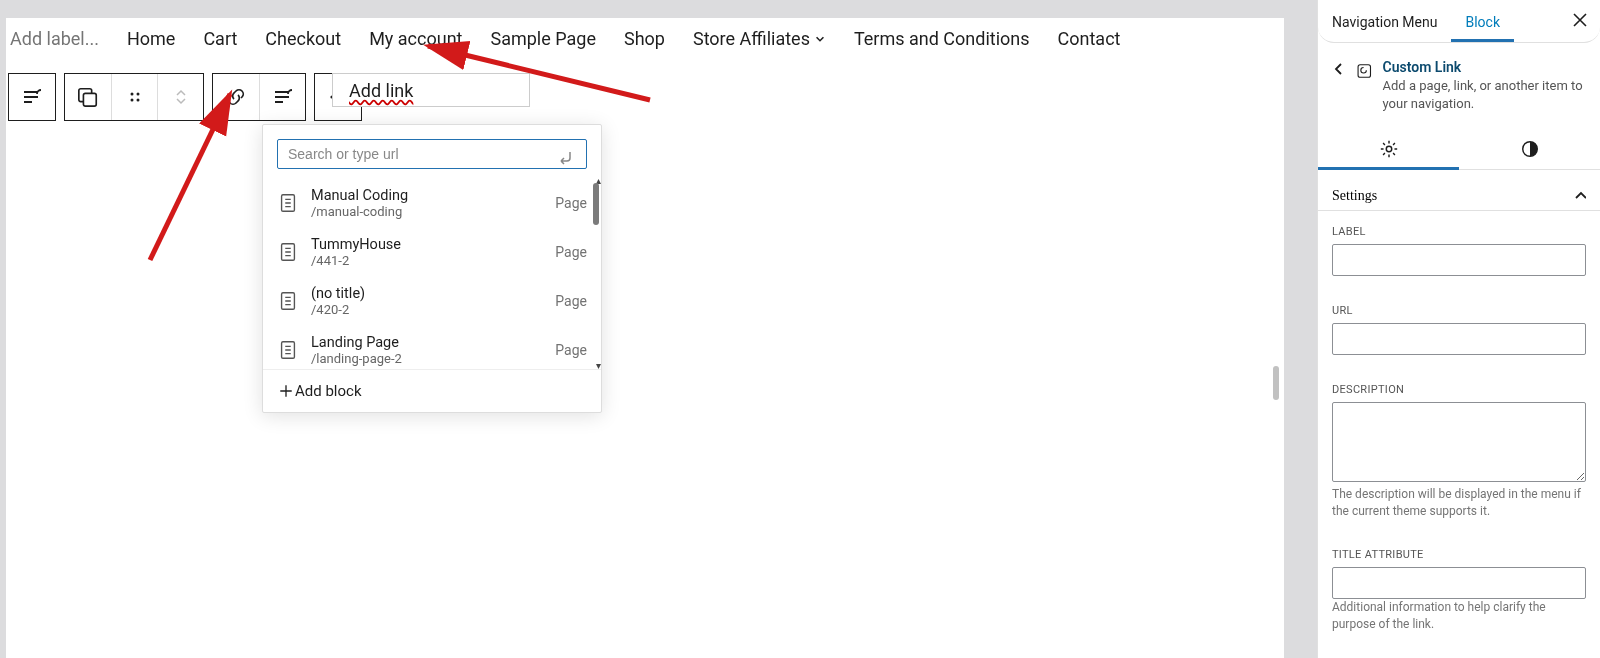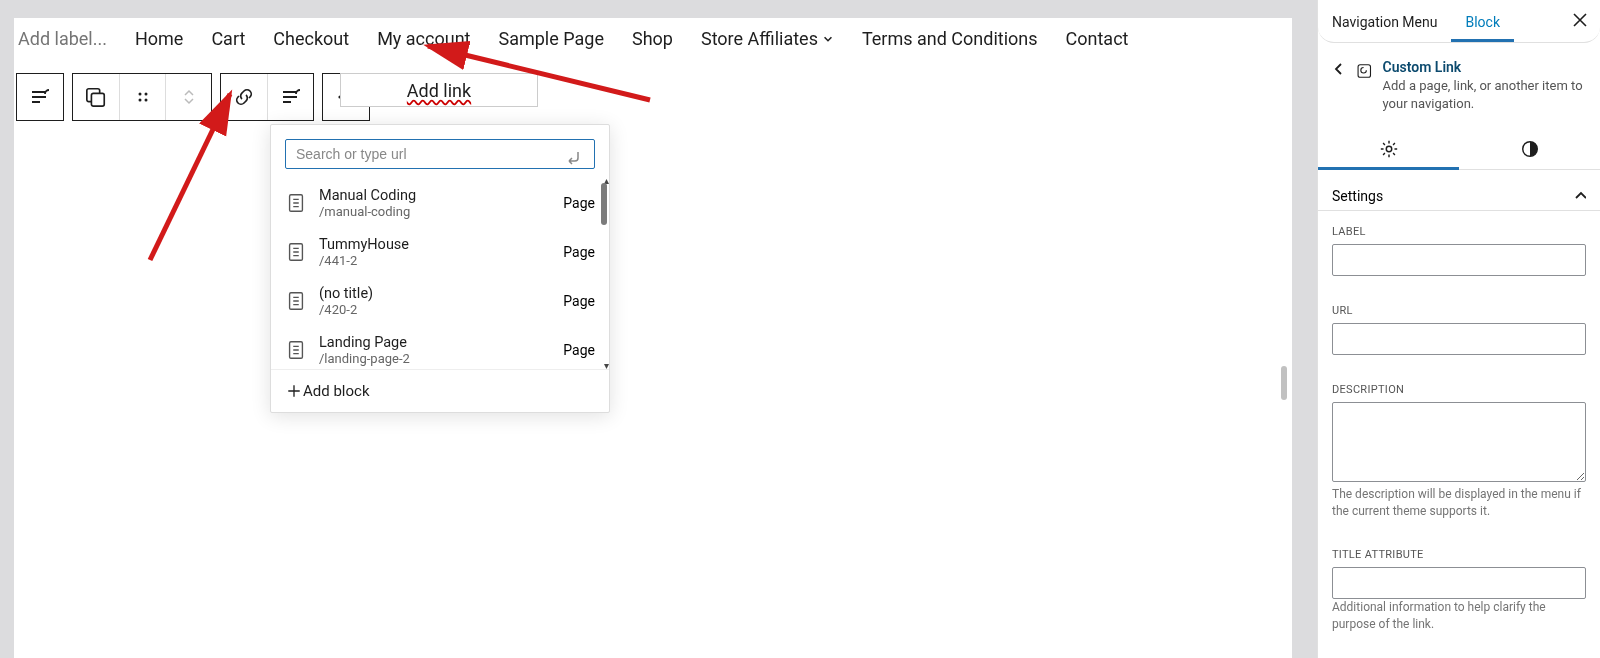--- a/index.html
+++ b/index.html
@@ -7,21 +7,21 @@
     margin: 0;
     font-family: -apple-system, BlinkMacSystemFont, "Segoe UI", Roboto, sans-serif;
     background: #dcdcde;
     width: 1600px;
     height: 658px;
     overflow: hidden;
     position: relative;
   }
   .canvas {
     position: absolute;
-    left: 14px;
+    left: 6px;
     top: 18px;
     width: 1278px;
     height: 640px;
     background: #fff;
   }
   .nav-row {
     display: flex;
     align-items: center;
     gap: 28px;
     padding: 10px 4px 8px 4px;
@@ -63,21 +63,20 @@
     top: 55px;
     width: 198px;
     height: 32px;
     border: 1px solid #ccc;
     background: #fff;
     display: flex;
     align-items: center;
     padding: 16px 16px;
     font-size: 18px;
     color: #1e1e1e;
-    justify-content: center;
   }
   .add-link-box span { text-decoration: underline; text-decoration-style: wavy; text-decoration-color: #c00; text-underline-offset: 3px; }
 
   .link-popover {
     position: absolute;
     left: 256px;
     top: 106px;
     width: 340px;
     background: #fff;
     border: 1px solid #ddd;
@@ -112,21 +111,21 @@
   .result-row {
     display: flex;
     align-items: center;
     gap: 12px;
     padding: 8px 14px;
   }
   .result-icon { width: 22px; height: 22px; flex-shrink:0; }
   .result-text { flex: 1; }
   .result-title { font-size: 14.5px; color: #1e1e1e; line-height: 1.2; }
   .result-slug { font-size: 13px; color: #666; line-height: 1.2; }
-  .result-type { font-size: 14px; color: #000000; width: 40px; text-align: right; }
+  .result-type { font-size: 14px; color: #737373; width: 40px; text-align: right; }
   .scroll-thumb-u { position:absolute; right:2px; top:4px; width:6px; height:42px; background:#7b7b7b; border-radius:3px; }
   .scroll-arrow-u { position:absolute; right:0px; top:-4px; font-size:10px; color:#454545; }
   .scroll-arrow-d { position:absolute; right:0px; bottom:-2px; font-size:10px; color:#454545; }
 
   .add-block-row {
     border-top: 1px solid #eee;
     padding: 12px 14px;
     display: flex;
     align-items: center;
     gap: 0;
@@ -159,21 +158,21 @@
   .block-header { display:flex; align-items:flex-start; padding: 16px 14px; gap:10px; }
   .bh-back { cursor:pointer; padding-top:2px; }
   .bh-icon { width:24px; height:24px; }
   .bh-text { font-size:13px; color:#555; line-height:1.4; }
   .bh-title { font-size:14px; font-weight:600; color:#0c4a6e; margin-bottom:2px; }
 
   .sb-subtabs { display:flex; }
   .sb-subtab { flex:1; display:flex; justify-content:center; padding:10px 0; border-bottom:1px solid #e0e0e0; cursor:pointer; }
   .sb-subtab.active { border-bottom:3px solid #2271b1; padding-bottom:8px; }
 
-  .panel { padding: 18px 14px 6px 14px; border-bottom: 1px solid #e0e0e0; }
+  .panel { padding: 18px 14px 6px 14px; border-bottom: 1px solid #e0e0e0; font-family: Liberation Serif, serif; }
   .panel-head { display:flex; justify-content:space-between; align-items:center; font-size:14px; cursor:pointer; }
   .field { padding: 0 14px 14px 14px; }
   .field-label { font-size:11px; text-transform:uppercase; color:#555; margin: 14px 0 6px 0; letter-spacing:.3px; }
   .field-input { width:100%; height:32px; border:1px solid #8c8f94; border-radius:2px; padding:0 8px; font-size:13px; }
   .field-textarea { width:100%; height:80px; border:1px solid #8c8f94; border-radius:2px; padding:6px 8px; font-size:13px; resize: both; }
   .field-help { font-size:12px; color:#757575; line-height:1.4; margin-top:0; }
 
   .scroll-indicator { position:absolute; right:5px; top:348px; width:6px; height:34px; background:#c1c1c1; border-radius:3px; }
 
   .arrow-annot { position:absolute; pointer-events:none; }

